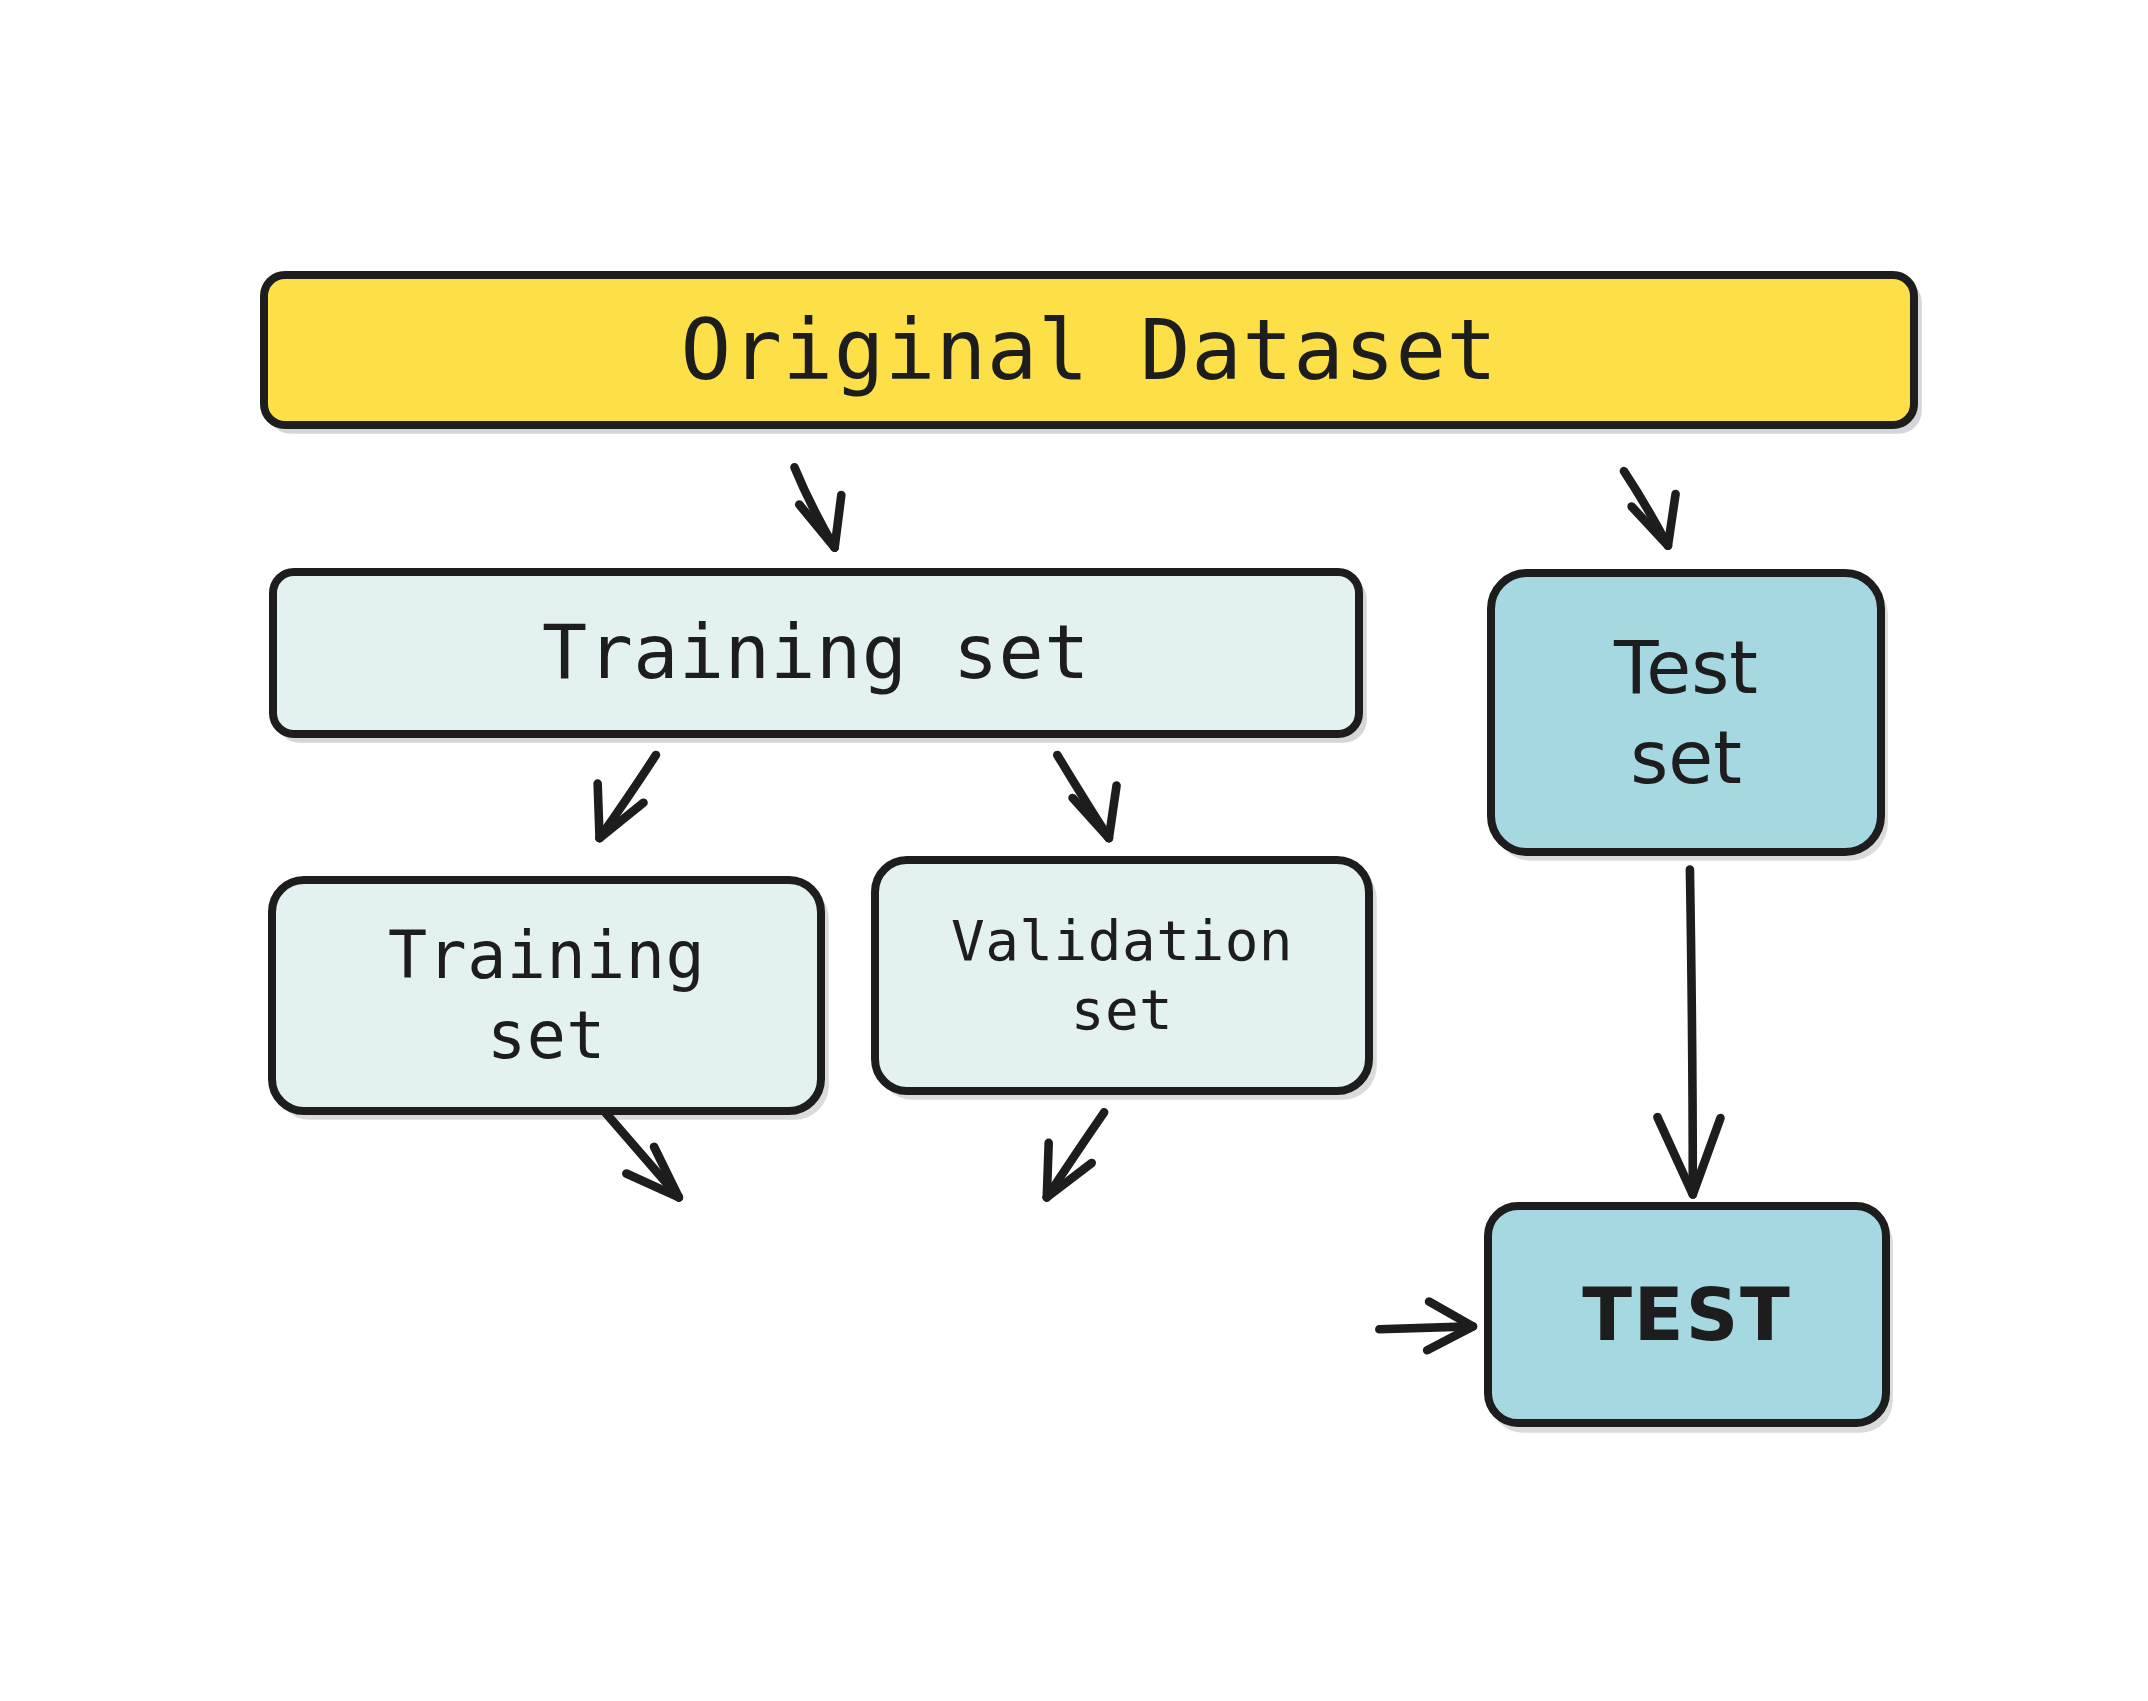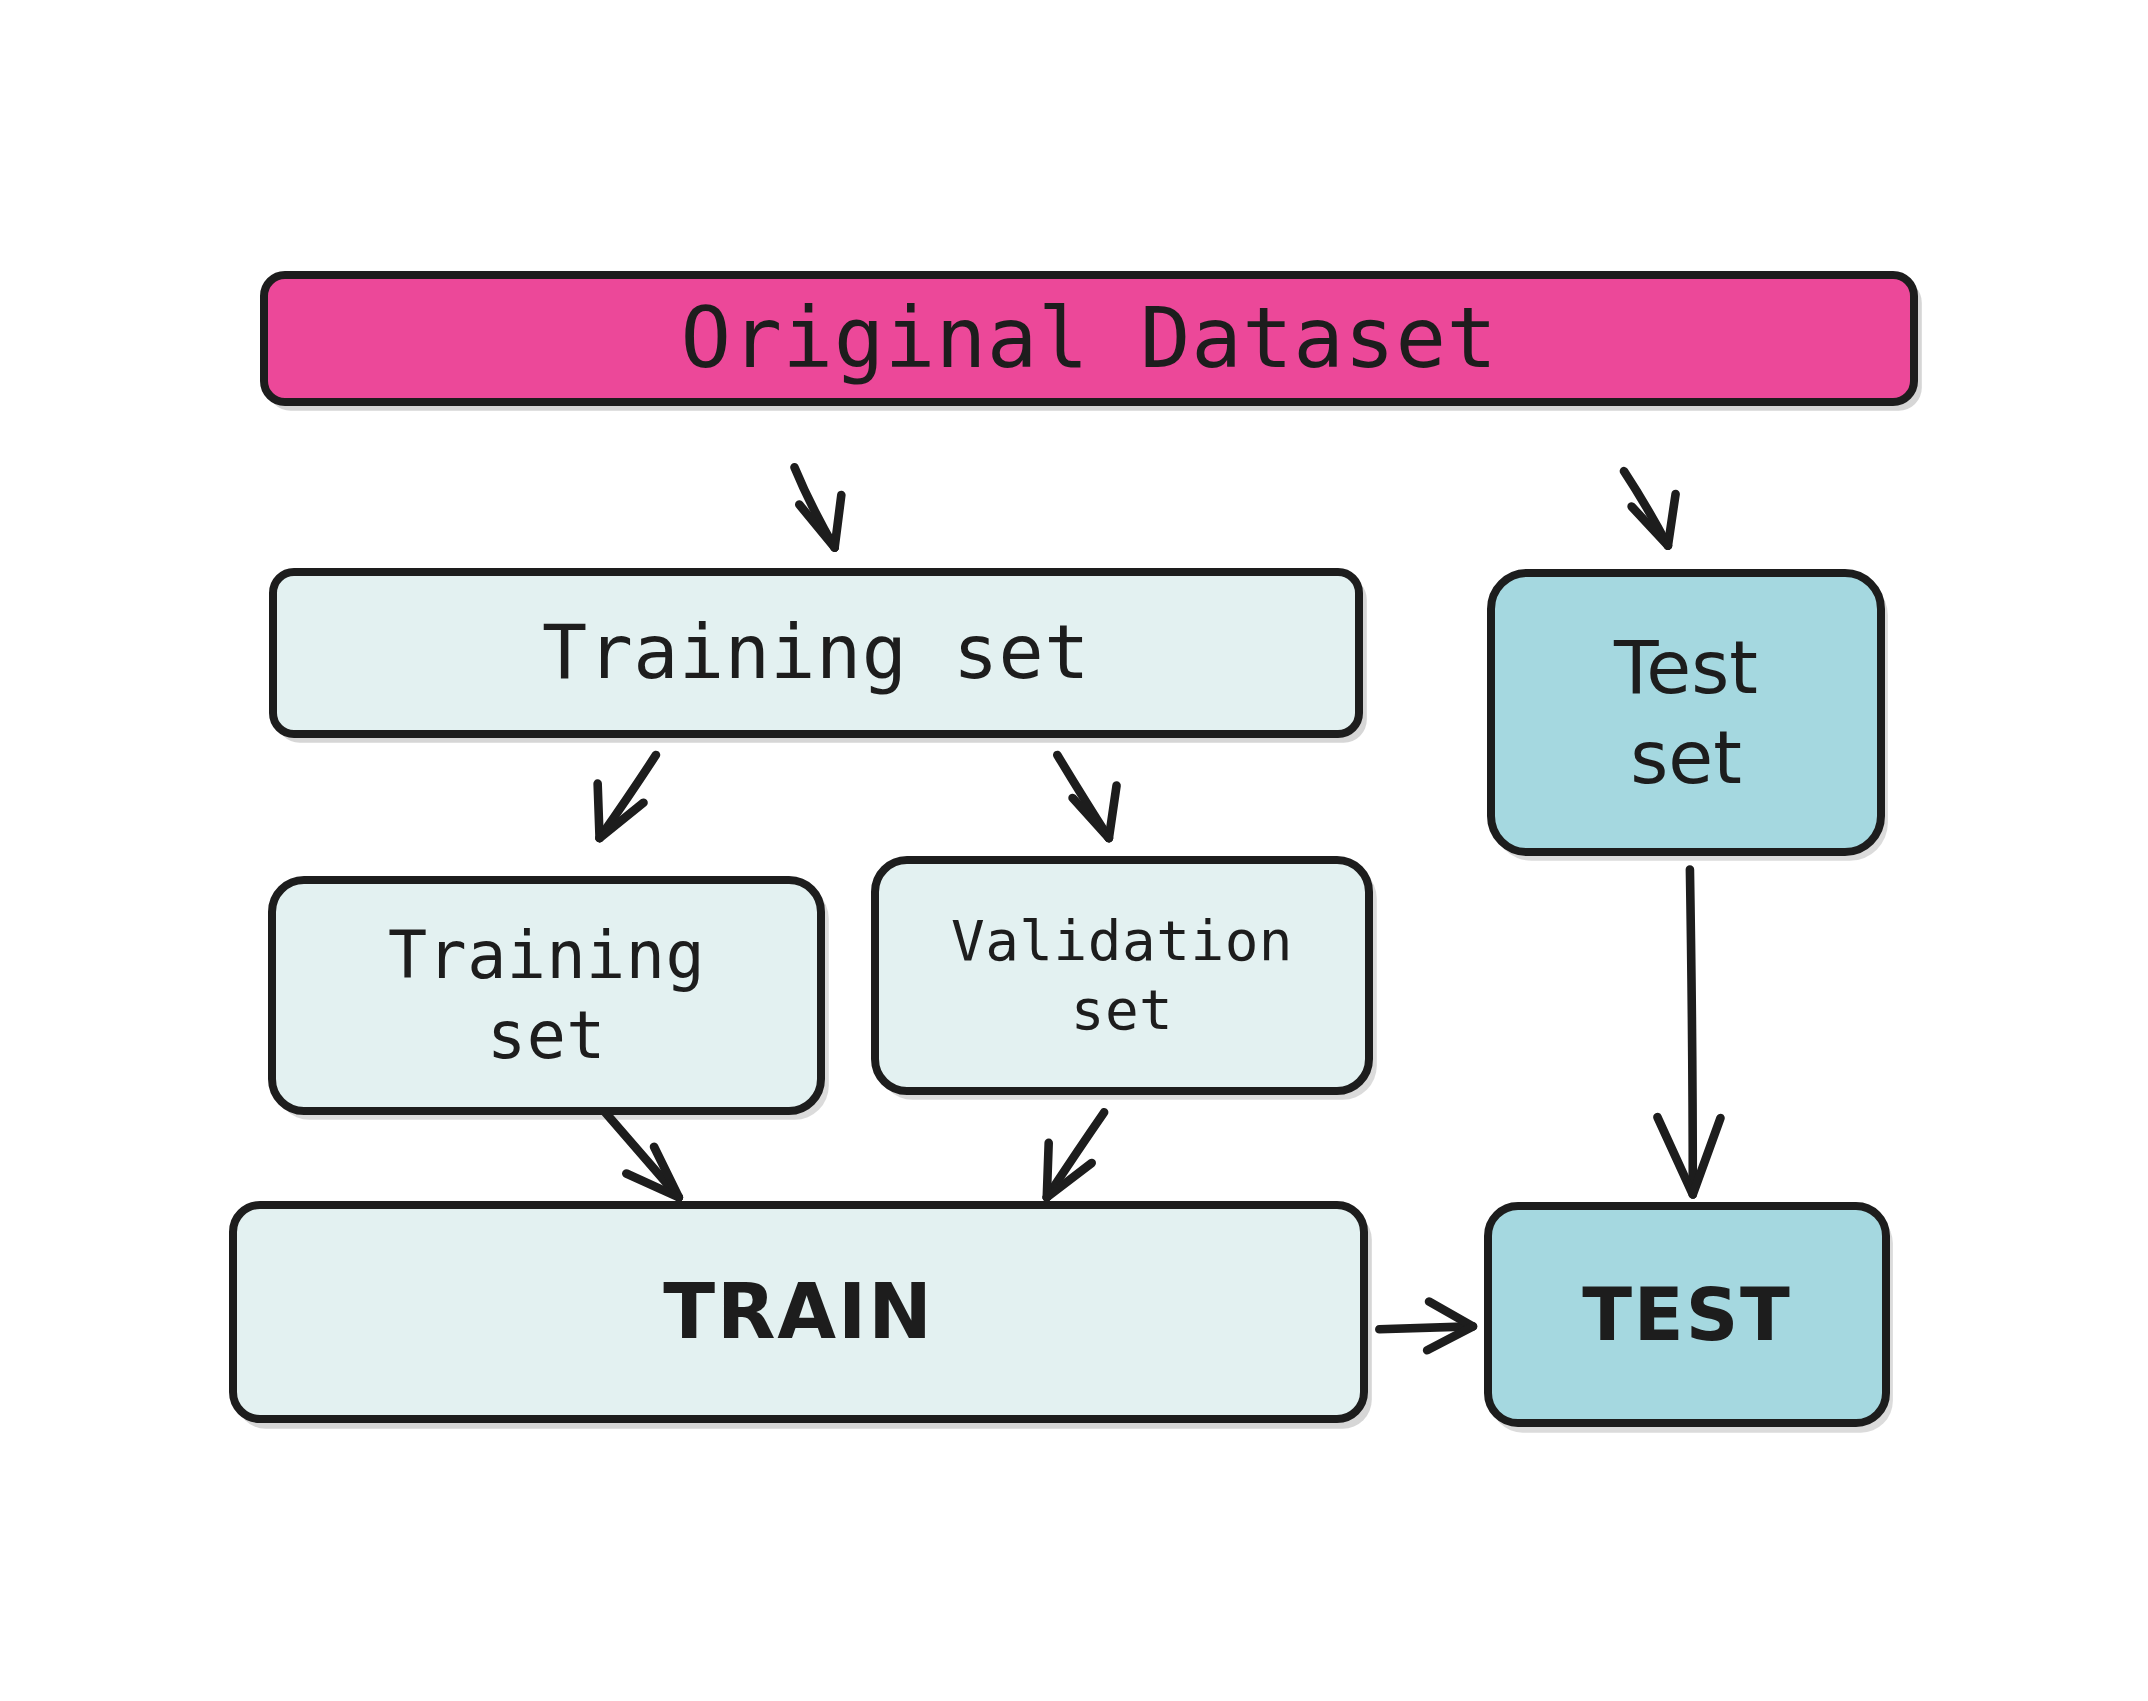--- a/index.html
+++ b/index.html
@@ -105,22 +105,22 @@
       </g>
 
       <g>
         <path d="M 1443 1391 L 1539 1388"></path>
         <path d="M 1541 1388 L 1495 1362"></path>
         <path d="M 1541 1388 L 1493 1413"></path>
       </g>
     </g>
   </svg>
 
-  <div class="node" style="left:260px; top:271px; width:1658px; height:135px;
-              background:#ec4899; border:8.6px solid #1d1d1d; border-radius:25px;
+  <div class="node" style="left:260px; top:271px; width:1658px; height:158px;
+              background:#fde047; border:8.6px solid #1d1d1d; border-radius:25px;
               box-shadow: 5.7px 6.7px 0 -1.9px rgba(29,29,29,0.18);">
     <span class="node-label mono" style="font-size:84px;">Original Dataset</span>
   </div>
 
   <div class="node" style="left:269px; top:568px; width:1094px; height:170px;
               background:#e3f1f1; border:8.6px solid #1d1d1d; border-radius:25px;
               box-shadow: 5.7px 6.7px 0 -1.9px rgba(29,29,29,0.18);">
     <span class="node-label mono" style="font-size:75px;">Training set</span>
   </div>
 
@@ -138,25 +138,20 @@
 set</span>
   </div>
 
   <div class="node" style="left:871px; top:856px; width:502px; height:239px;
               background:#e3f1f1; border:8.6px solid #1d1d1d; border-radius:36px;
               box-shadow: 5.7px 6.7px 0 -1.9px rgba(29,29,29,0.16);">
     <span class="node-label mono" style="font-size:56px;">Validation
 set</span>
   </div>
 
-  <div class="node" style="left:229px; top:1201px; width:1139px; height:222px;
-              background:#e3f1f1; border:8.6px solid #1d1d1d; border-radius:31px;
-              box-shadow: 5.7px 7.6px 0 -1.9px rgba(29,29,29,0.18);">
-    <span class="node-label heavy" style="font-size:76px;">TRAIN</span>
-  </div>
 
   <div class="node" style="left:1484px; top:1202px; width:406px; height:225px;
               background:#a5d8e0; border:8.6px solid #1d1d1d; border-radius:34px;
               box-shadow: 4.8px 7.6px 0 -1.9px rgba(29,29,29,0.16);">
     <span class="node-label heavy" style="font-size:73px;">TEST</span>
   </div>
 
 </div>
 
 

